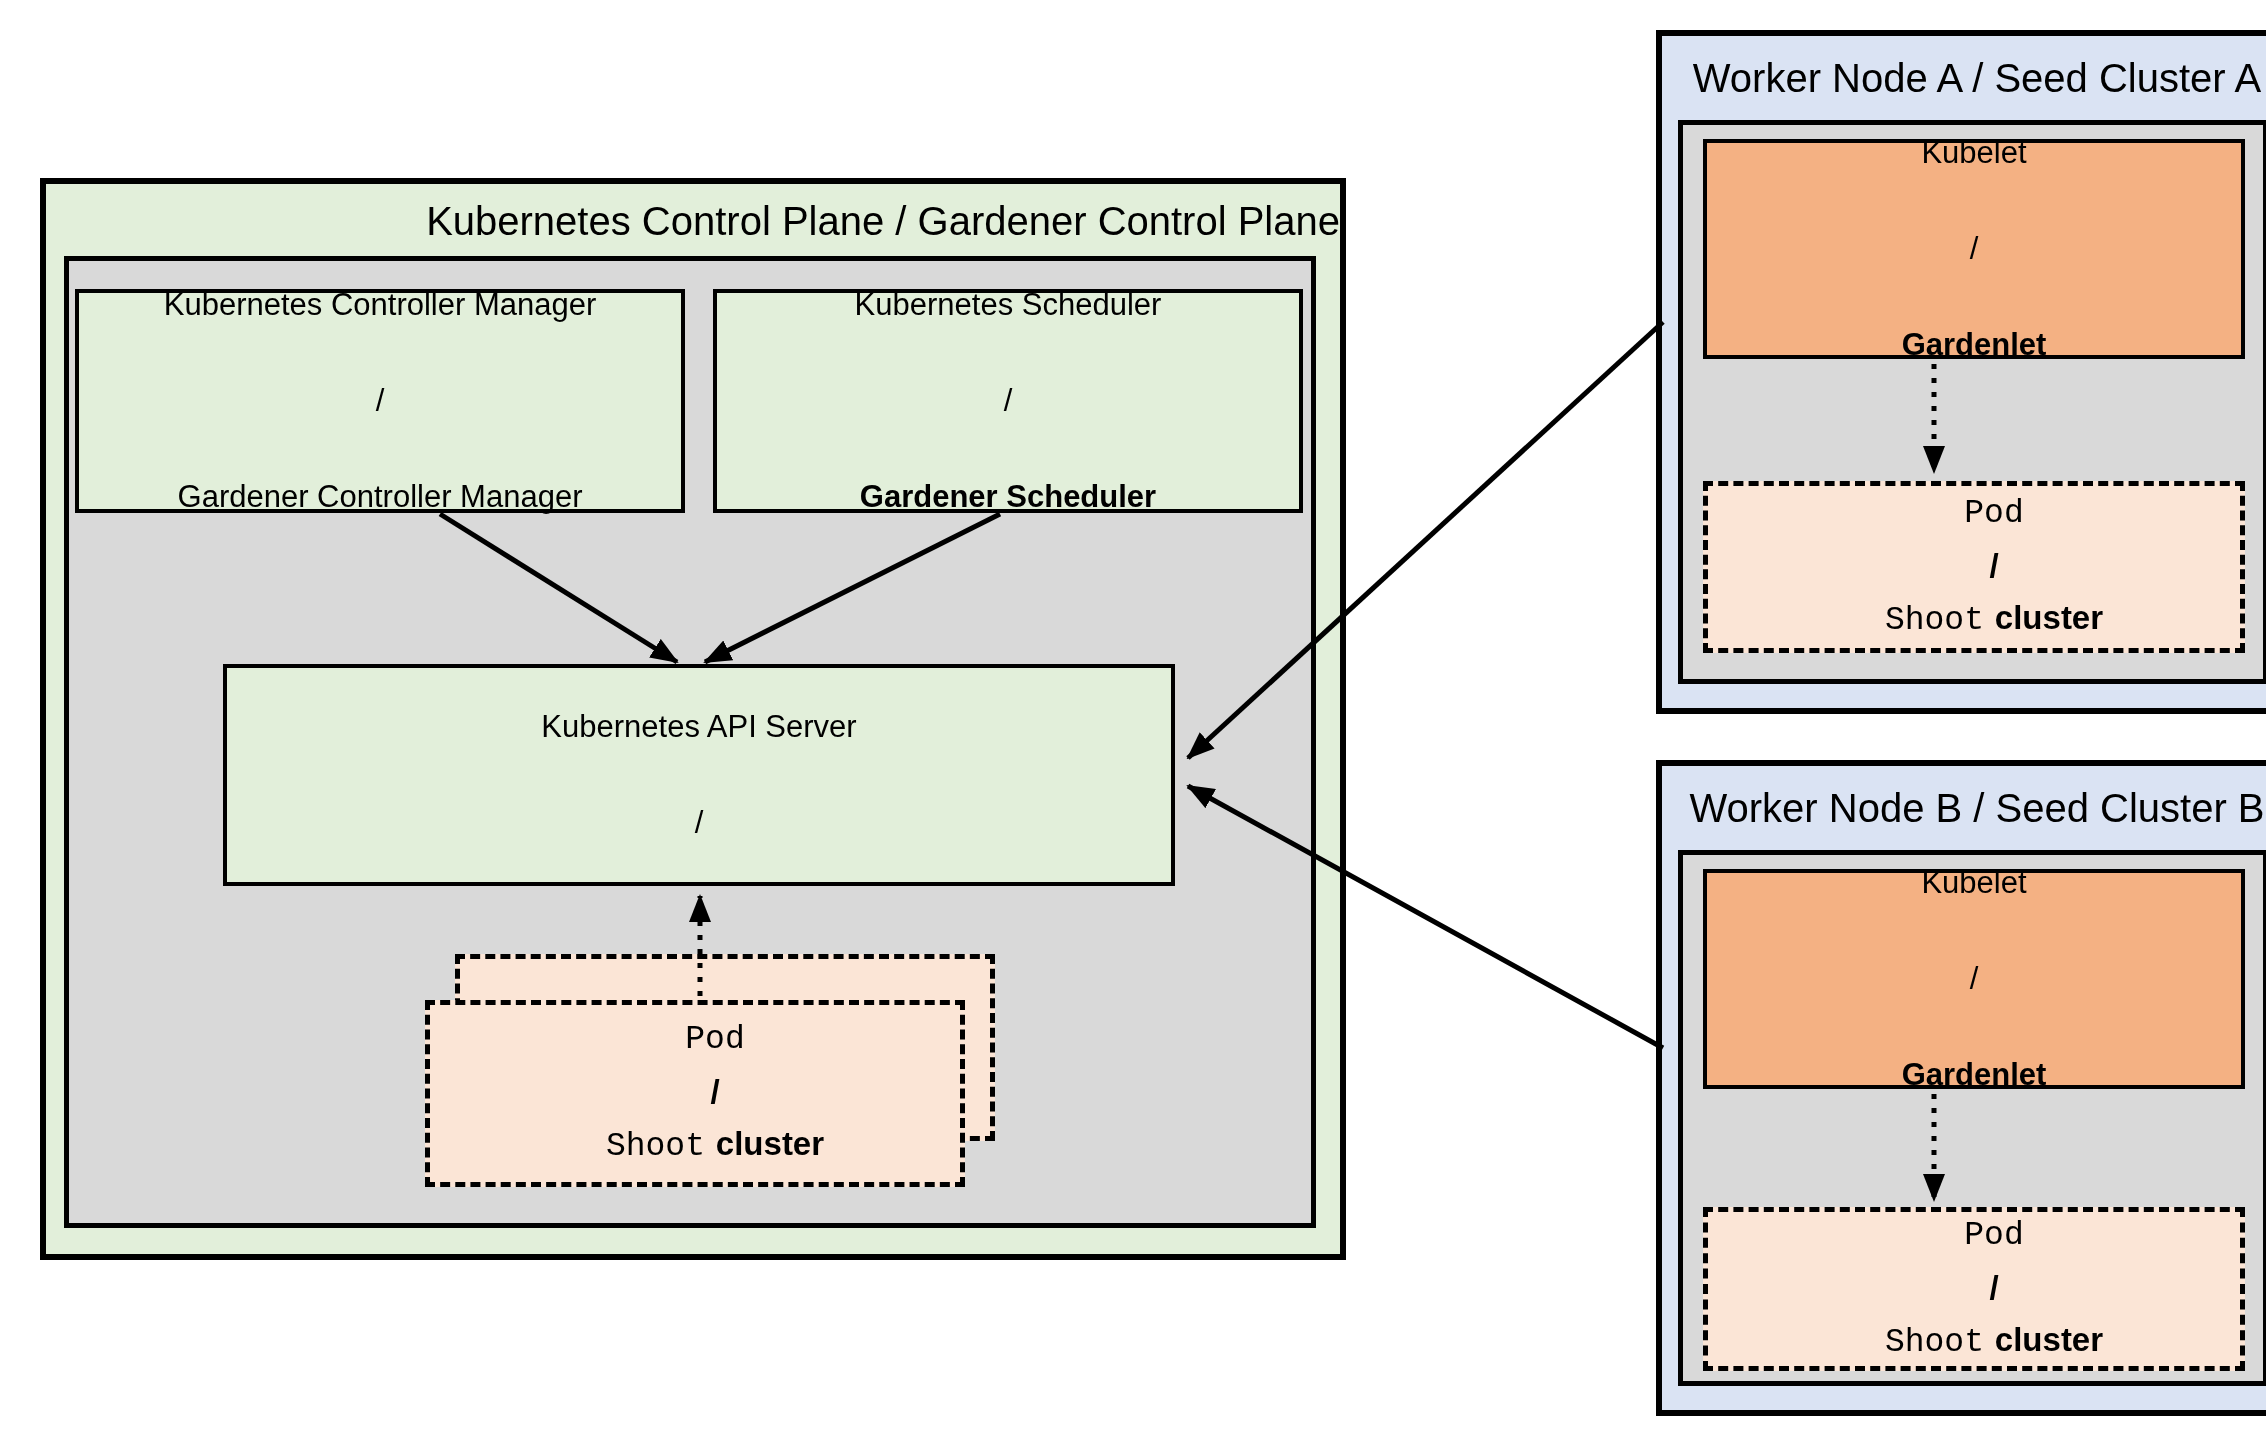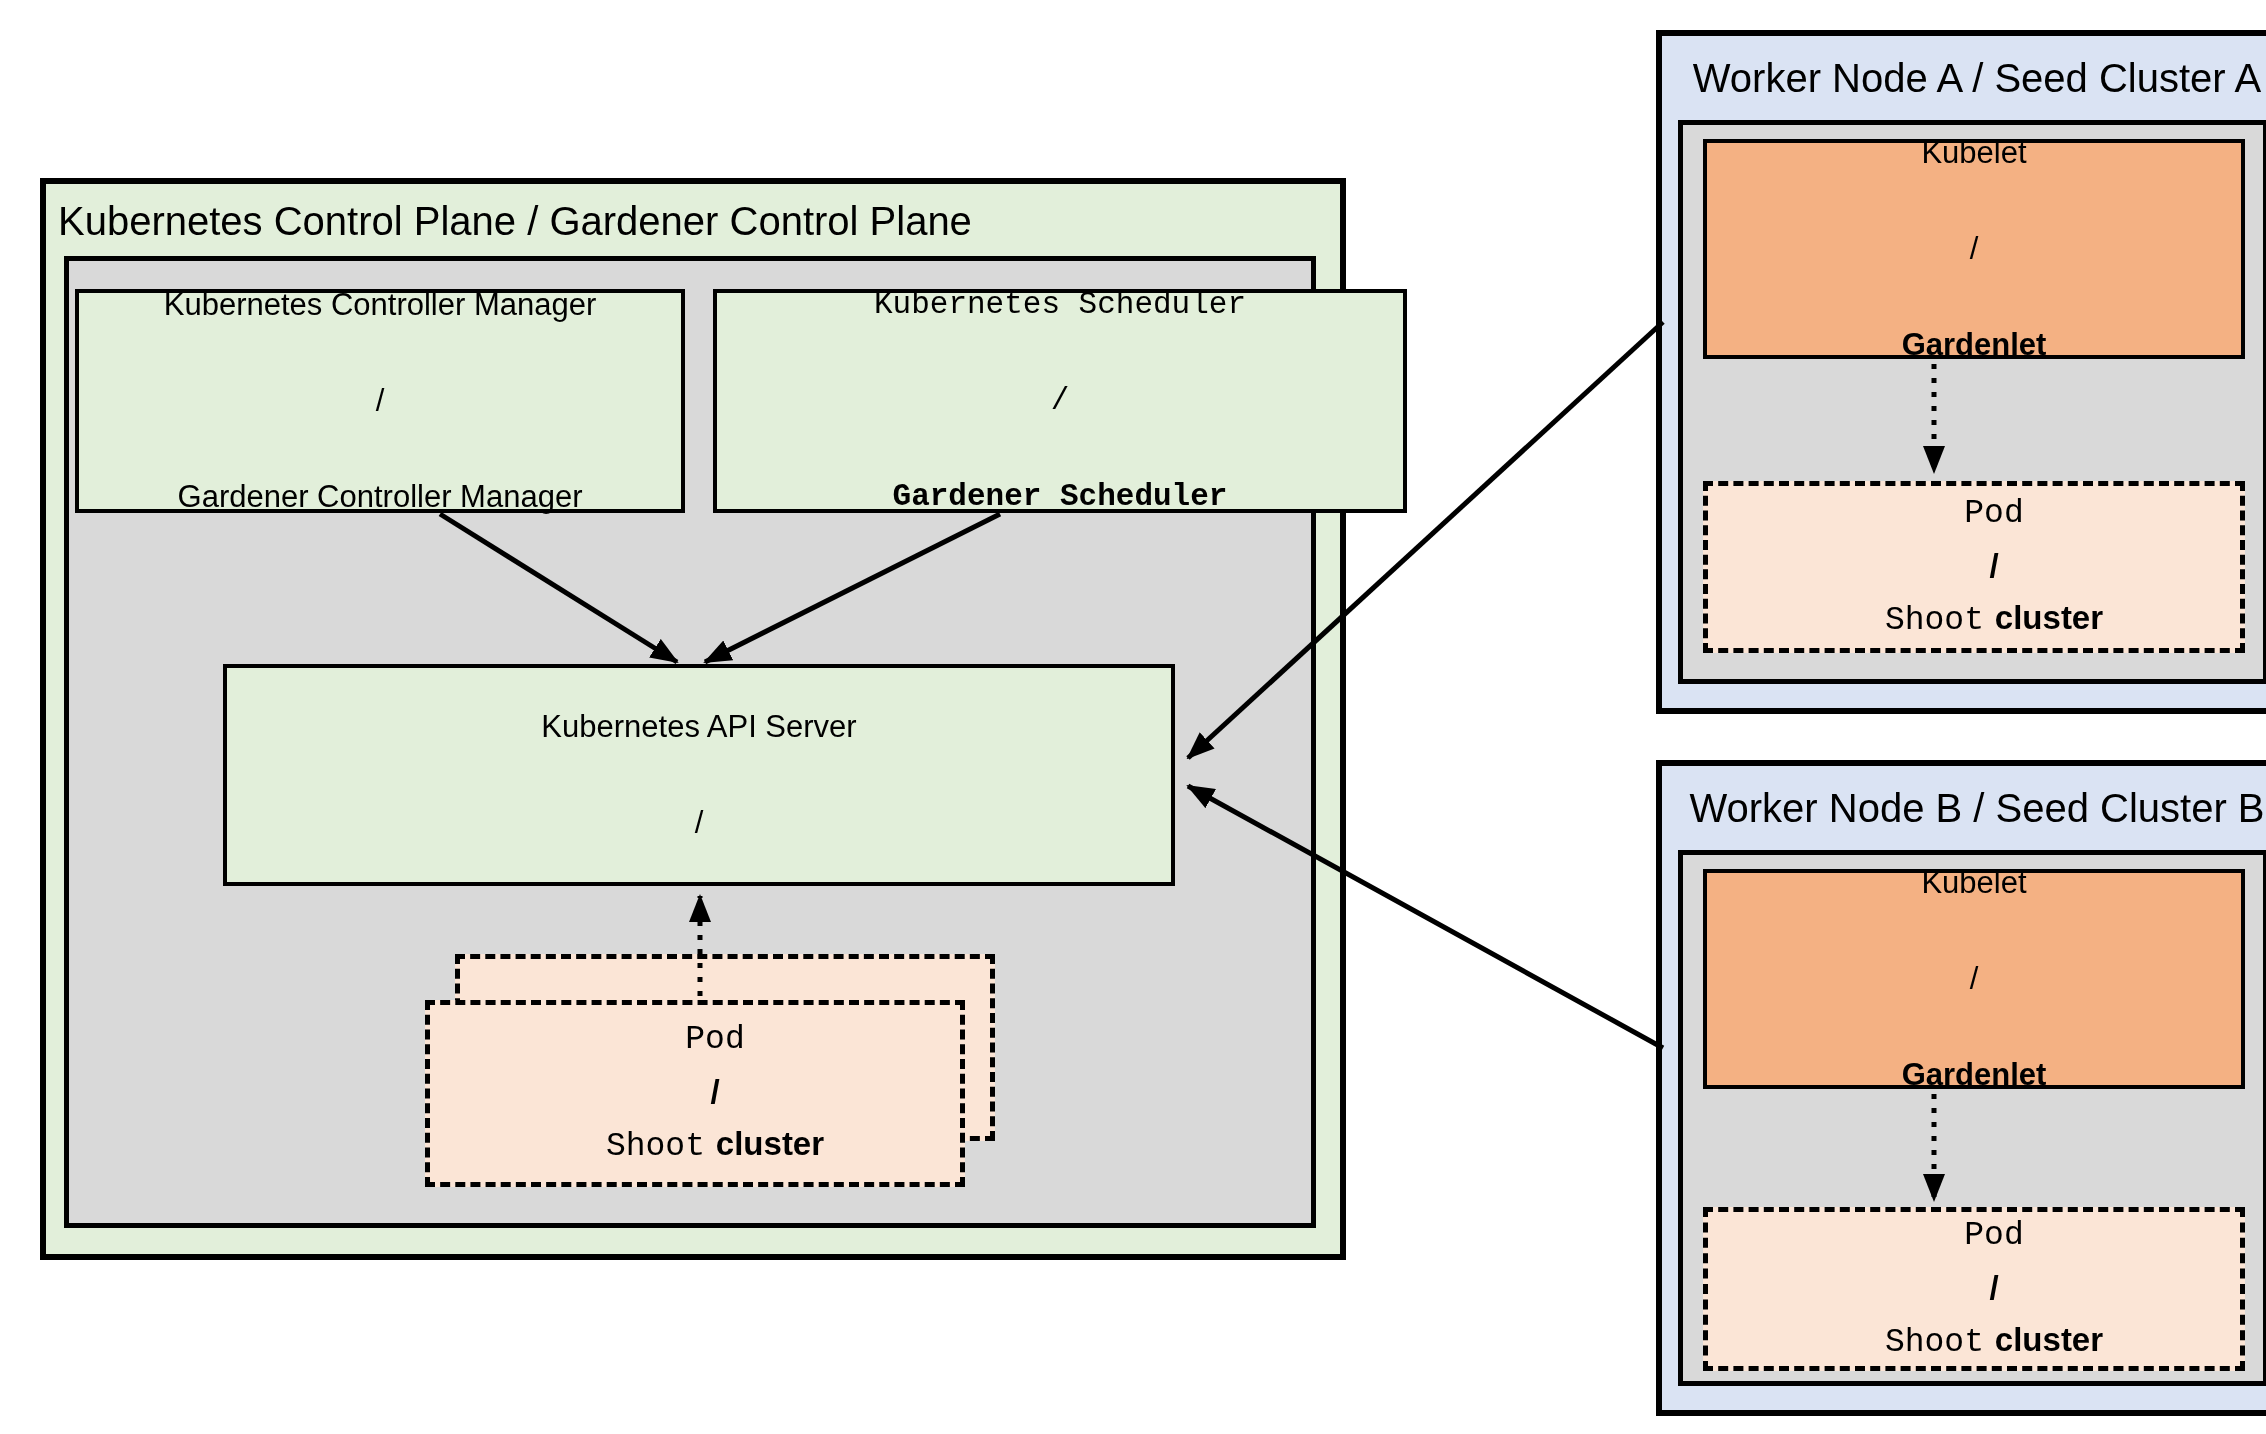--- a/index.html
+++ b/index.html
@@ -15,21 +15,21 @@
   .panel{position:absolute;box-sizing:border-box;border:6px solid #000;}
   .panel.green{background:var(--green,#e2efda);}
   .panel.blue{background:var(--blue,#dae3f3);margin-left:40px;}
   .panel-title{
     box-sizing:border-box;
     font-size:40px;
     line-height:74px;
     white-space:nowrap;
     overflow:hidden;
   }
-  .panel-title.left{padding-left:12px;text-align:left;}
+  .panel-title.left{padding-left:12px;text-align:right;}
   .panel-title.center{text-align:center;line-height:84px;}
   .inner{
     position:absolute;box-sizing:border-box;
     border:5px solid #000;
     background:var(--gray,#d9d9d9);
   }
   .node{
     position:absolute;box-sizing:border-box;
     border:4px solid #000;
     display:flex;flex-direction:column;
@@ -70,21 +70,21 @@
     <div class="panel-title left">Kubernetes Control Plane / Gardener Control Plane</div>
 
     <div class="inner" style="left:18px;top:72px;right:24px;bottom:26px;">
 
       <div class="node green-box" style="left:6px;top:28px;width:610px;height:224px;">
         <span>Kubernetes Controller Manager</span>
         <span>/</span>
         <span>Gardener Controller Manager</span>
       </div>
 
-      <div class="node green-box" style="left:644px;top:28px;width:694px;height:224px;font-family:Liberation Mono, monospace;">
+      <div class="node green-box" style="left:644px;top:28px;width:590px;height:224px;">
         <span>Kubernetes Scheduler</span>
         <span>/</span>
         <span class="bold">Gardener Scheduler</span>
       </div>
 
       <div class="node green-box" style="left:154px;top:403px;width:952px;height:222px;">
         <span>Kubernetes API Server</span>
         <span>/</span>
       </div>
 

